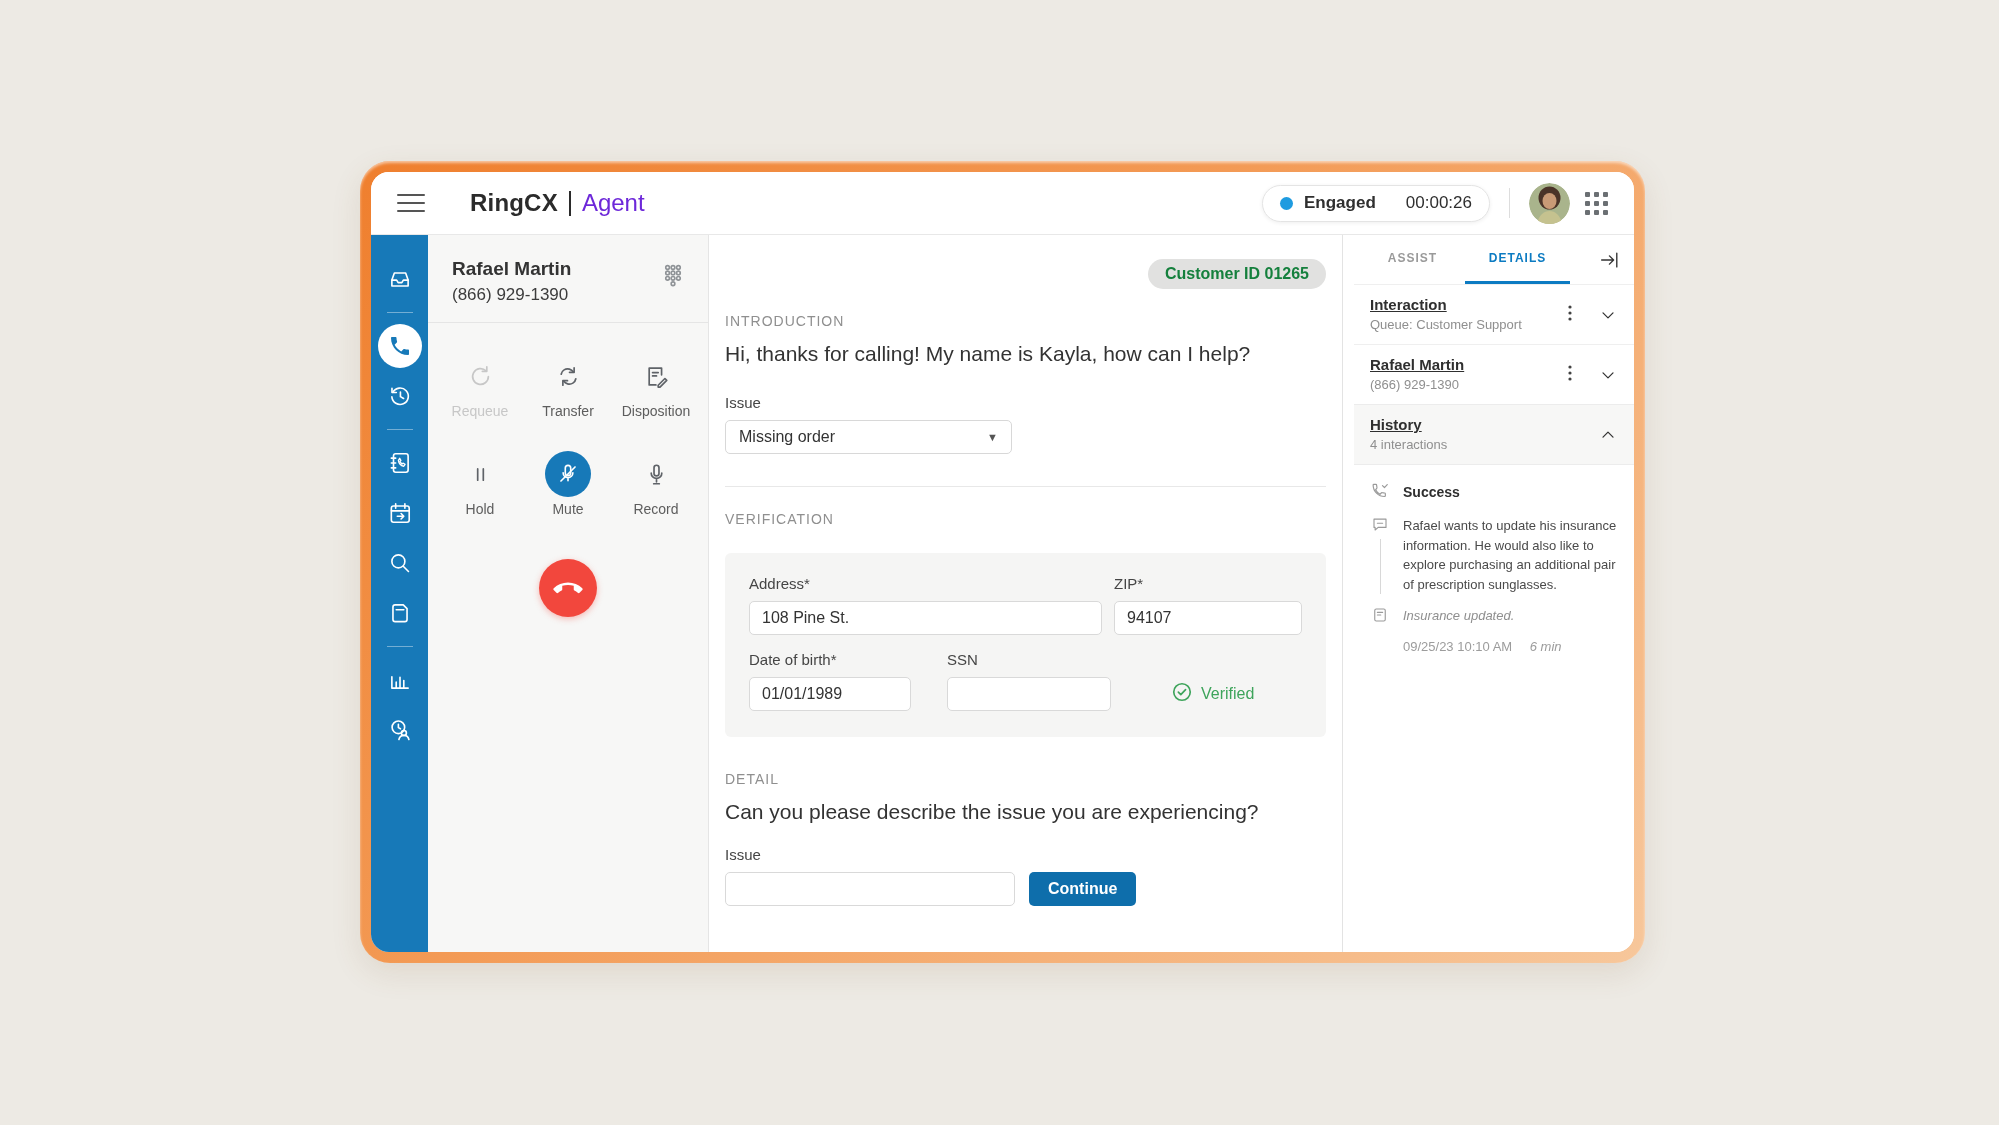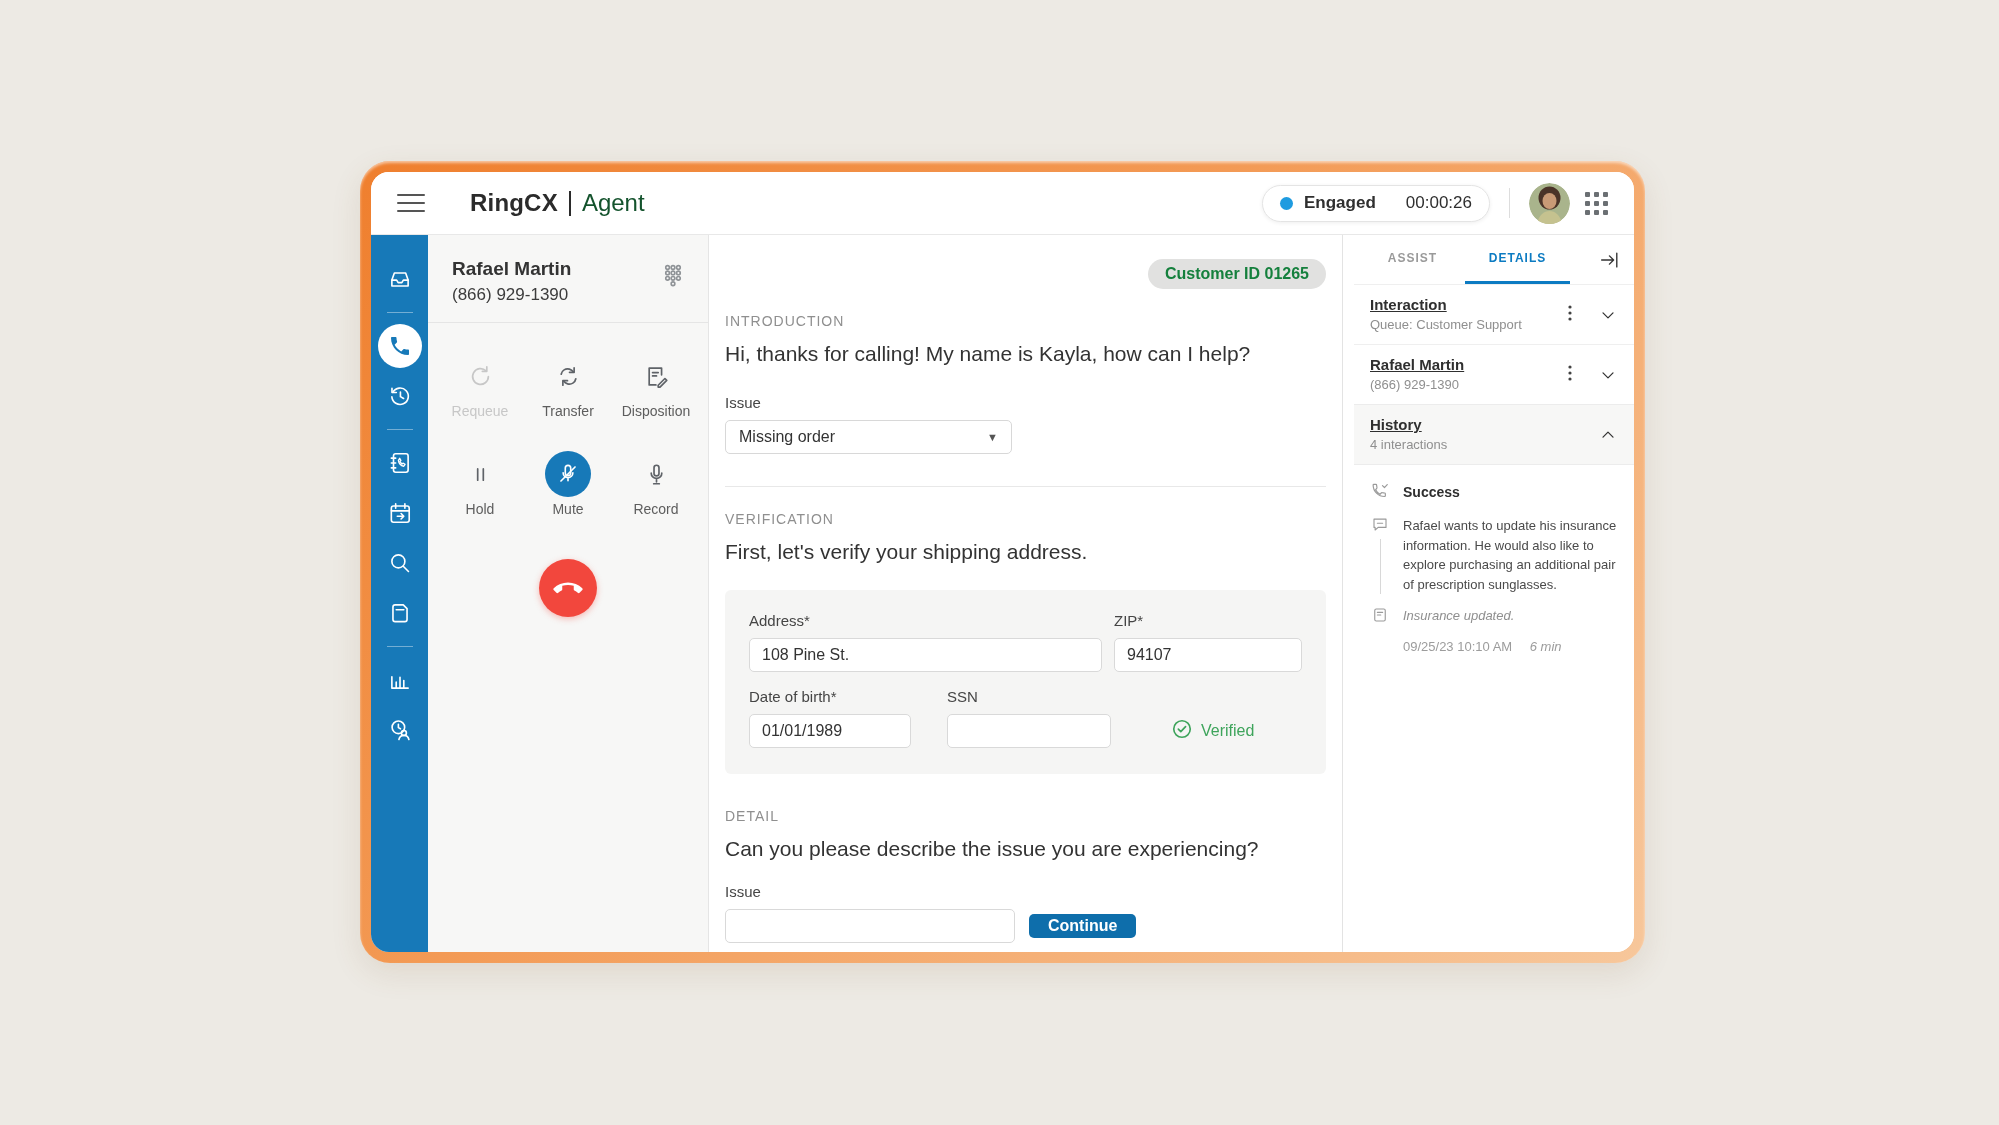--- a/index.html
+++ b/index.html
@@ -15,21 +15,21 @@
   }
   .window { width:100%; height:100%; background:#fff; border-radius:18px; overflow:hidden; display:flex; flex-direction:column; }
 
   
   .app-header { height:63px; flex:0 0 63px; display:flex; align-items:center; padding:0 26px; border-bottom:1px solid #e8e8e8; background:#fff; }
   .hamburger { width:28px; height:18px; display:flex; flex-direction:column; justify-content:space-between; cursor:pointer; }
   .hamburger span { display:block; height:2px; background:#555; border-radius:1px; }
   .logo { display:flex; align-items:center; margin-left:45px; }
   .logo .name { font-size:24px; font-weight:bold; color:#2b2b2b; letter-spacing:.2px; }
   .logo .sep  { width:2px; height:25px; background:#2b2b2b; margin:0 11px; }
-  .logo .mode { font-size:24px; font-weight:normal; color:#14532d; }
+  .logo .mode { font-size:24px; font-weight:normal; color:#6d28d9; }
   .header-right { margin-left:auto; display:flex; align-items:center; }
   .status-pill { display:flex; align-items:center; height:37px; padding:0 17px; border:1px solid #e4e4e4; border-radius:20px; background:#fff; box-shadow:0 1px 4px rgba(0,0,0,.07); }
   .status-dot { width:13px; height:13px; border-radius:50%; background:#1e9be0; margin-right:11px; }
   .status-label { font-size:17px; font-weight:bold; color:#2f2f2f; }
   .status-timer { font-size:17px; color:#2f2f2f; margin-left:30px; }
   .hdr-divider { width:1px; height:30px; background:#ddd; margin:0 19px; }
   .avatar { width:41px; height:41px; border-radius:50%; overflow:hidden; flex:0 0 41px; }
   .apps-grid { margin-left:15px; display:grid; grid-template-columns:repeat(3,5px); grid-template-rows:repeat(3,5px); gap:4px; cursor:pointer; }
   .apps-grid i { background:#6b6f73; display:block; border-radius:1px; }
 
@@ -69,21 +69,21 @@
   .select-box .val { font-size:16px; color:#333; }
   .select-box .caret { font-size:11px; color:#555; }
   .hdiv { border:none; border-top:1px solid #e8e8e8; margin-top:32px; }
   .card { background:#f5f5f4; border-radius:6px; margin-top:26px; padding:22px 24px 26px; }
   .frow { display:flex; }
   .fcol .fl { font-size:15px; color:#454545; }
   .tinput { margin-top:9px; height:34px; border:1px solid #d9d9d9; border-radius:5px; background:#fff; font-size:16px; color:#333; padding:0 12px; font-family:"Liberation Sans",sans-serif; width:100%; }
   .verified { display:flex; align-items:flex-end; padding-bottom:8px; margin-left:24px; }
   .verified .vtxt { font-size:16px; color:#3ea45b; margin-left:8px; }
   .issue-row { display:flex; align-items:center; margin-top:9px; }
-  .continue-btn { margin-left:14px; height:24px; padding:0 19px; background:#0e6eab; color:#fff; font-size:16px; font-weight:bold; border:none; border-radius:5px; cursor:pointer; font-family:"Liberation Sans",sans-serif; }
+  .continue-btn { margin-left:14px; height:34px; padding:0 19px; background:#0e6eab; color:#fff; font-size:16px; font-weight:bold; border:none; border-radius:5px; cursor:pointer; font-family:"Liberation Sans",sans-serif; }
 
   
   .rpanel { width:292px; flex:0 0 292px; border-left:1px solid #e3e3e3; background:#fff; display:flex; flex-direction:column;padding-left:11px; }
   .tabbar { height:49px; flex:0 0 49px; display:flex; align-items:stretch; padding:0 14px 0 6px; }
   .tab { flex:0 0 105px; display:flex; align-items:center; justify-content:center; font-size:12px; font-weight:bold; letter-spacing:1px; color:#9a9a9a; cursor:pointer; border-bottom:3px solid transparent; }
   .tab.active { color:#0c7bc2; border-bottom-color:#0c7bc2; }
   .collapse-btn { margin-left:auto; display:flex; align-items:center; color:#333; cursor:pointer; }
   .rsection { position:relative; padding:11px 16px 12px; border-top:1px solid #efefef; }
   .rtitle { font-size:15px; font-weight:bold; color:#2f2f2f;text-decoration:underline; }
   .rsub { font-size:13px; color:#8f8f8f; margin-top:4px; }
@@ -312,21 +312,20 @@
 
         <div class="fld-label">Issue</div>
         <div class="select-box">
           <span class="val">Missing order</span>
           <span class="caret">▼</span>
         </div>
 
         <hr class="hdiv">
 
         <div class="sec-label">VERIFICATION</div>
-        <div class="script">First, let's verify your shipping address.</div>
 
         <div class="card">
           <div class="frow" style="gap:12px;">
             <div class="fcol" style="flex:1;">
               <div class="fl">Address*</div>
               <input class="tinput" type="text" value="108 Pine St." style="">
             </div>
             <div class="fcol" style="width:188px;">
               <div class="fl">ZIP*</div>
               <input class="tinput" type="text" value="94107" style="">

